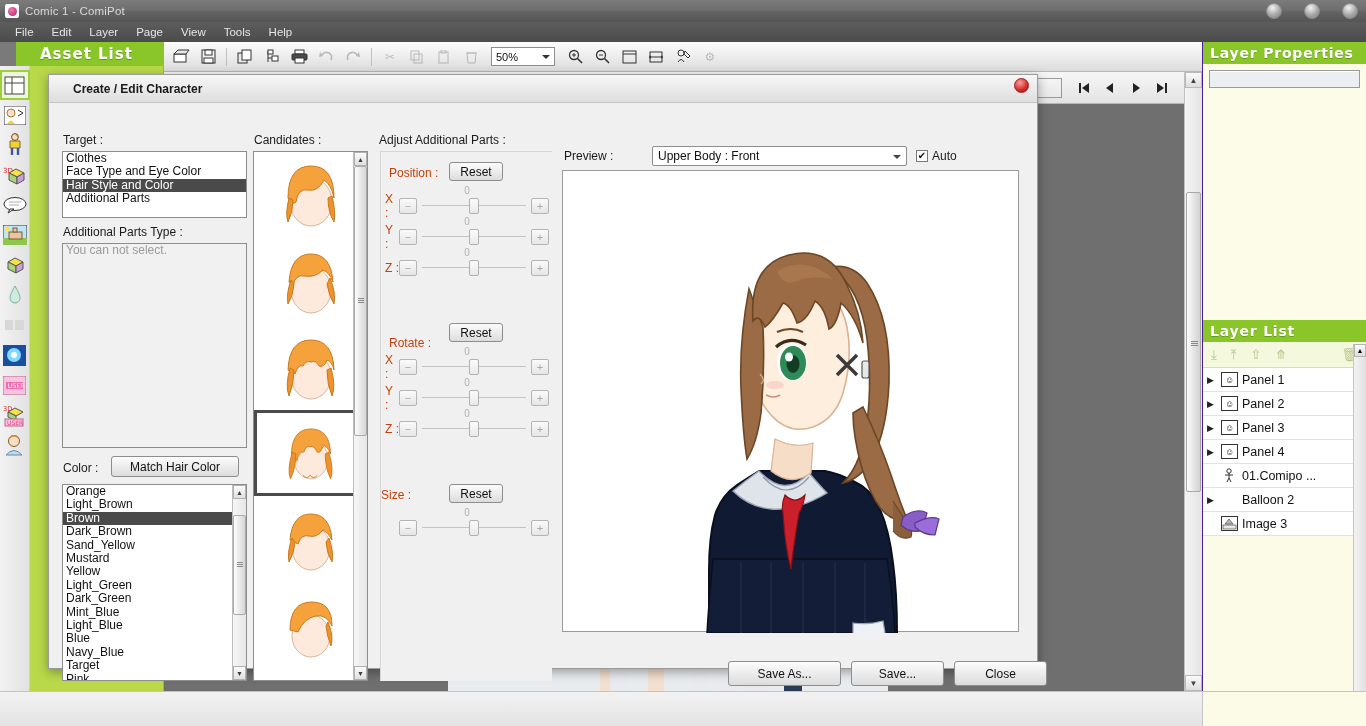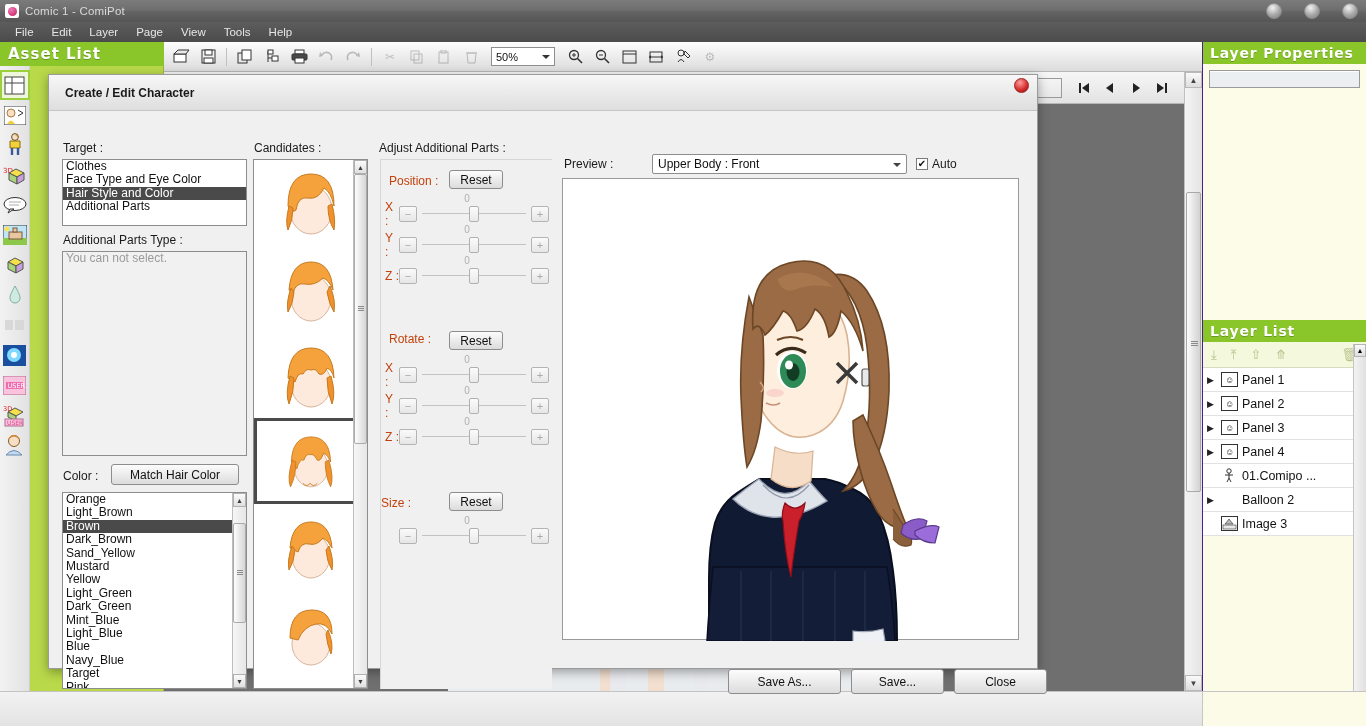--- a/index.html
+++ b/index.html
@@ -37,24 +37,24 @@
   
   .menubar {
     position: absolute; left: 0; top: 22px; width: 1366px; height: 20px;
     background: linear-gradient(to bottom, #5d5d5d, #4b4b4b);
     display: flex; align-items: center; padding-left: 6px;
   }
   .menu-item { color: #e6e6e6; font-size: 11.5px; padding: 2px 9px; cursor: default; }
 
   
   .asset-header {
-    position: absolute; left: 0; top: 42px; width: 164px; height: 24px;
+    position: absolute; left: 16px; top: 42px; width: 164px; height: 24px;
     background: #8ac52a; color: #fff;
     font-size: 15px; font-weight: bold; letter-spacing: 1px;
-    display: flex; align-items: center; padding-left: 8px;
+    display: flex; align-items: center; padding-left: 24px;
     font-family: "DejaVu Sans", sans-serif;
     text-shadow: 0 1px 0 rgba(0,0,0,.25);
   }
 
   
   .toolbar {
     position: absolute; left: 164px; top: 42px; width: 1202px; height: 30px;
     background: linear-gradient(to bottom, #fdfdfd, #ebebeb 55%, #dcdcdc);
     border-bottom: 1px solid #b6b6b6;
     display: flex; align-items: center; padding-left: 4px; gap: 1px;
@@ -205,24 +205,24 @@
     background: #fbfbe8; border-left: 1px solid #c6c6c6;
   }
 
   
   .dialog {
     position: absolute; left: 48px; top: 74px; width: 990px; height: 595px;
     background: #f0f0f0; border: 1px solid #9b9b9b;
     box-shadow: 0 3px 10px rgba(0,0,0,.35);
   }
   .dlg-title {
-    height: 36px;
+    height: 28px;
     background: linear-gradient(to bottom,#f7f7f7,#dedede);
     border-bottom: 1px solid #c5c5c5;
-    display: flex; align-items: center; padding-left: 16px;
+    display: flex; align-items: center; padding-left: 24px;
     font-size: 12px; font-weight: bold; color: #1a1a1a;
   }
   .dlg-close {
     position: absolute; right: 8px; top: 3px; width: 15px; height: 15px;
     border-radius: 50%;
     background: radial-gradient(circle at 38% 28%, #ff9c9c, #d42b2b 60%, #8d1111);
     border: 1px solid #9a2222;
   }
   .dlg-body { position: relative; height: 574px; }
 
@@ -815,21 +815,21 @@
             <span style="width:14px;" class="fld-label dis">Z :</span>
             <span class="sq">−</span>
             <span class="track">
                 <span class="line"></span>
                 <span class="knob"></span>
               </span>
             <span class="sq">+</span>
           </div>
         </div>
 
-        <div style="position:absolute;left:8px;top:172px;" class="fld-label dis">Rotate :</div>
+        <div style="position:absolute;left:8px;top:184px;" class="fld-label dis">Rotate :</div>
         <div class="btn" style="position:absolute;left:68px;top:171px;width:54px;height:19px;">Reset</div>
 
         <div style="position:absolute;left:4px;top:194px;width:164px;">
           <div class="zeroLbl">0</div>
           <div class="srow">
             <span style="width:14px;" class="fld-label dis">X :</span>
             <span class="sq">−</span>
             <span class="track">
                 <span class="line"></span>
                 <span class="knob"></span>

